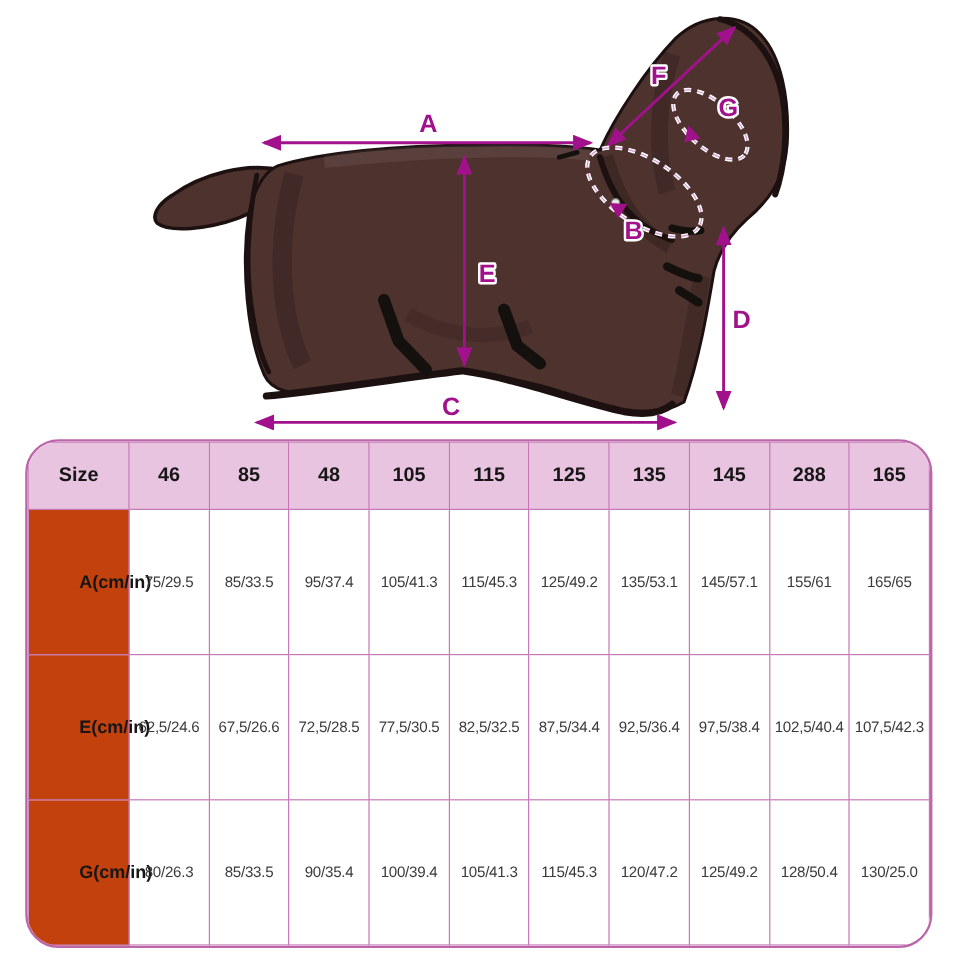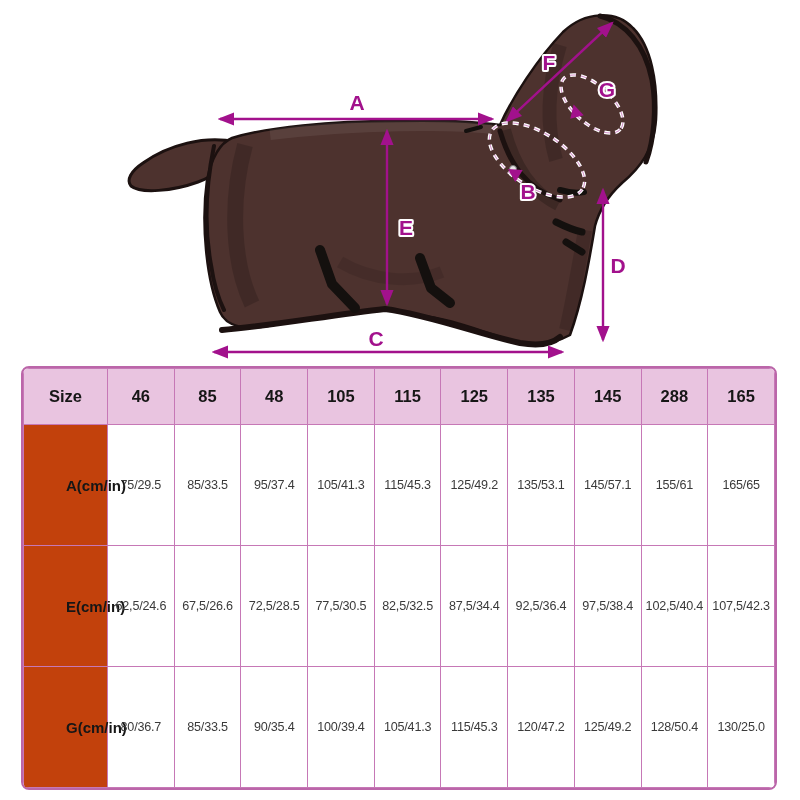--- a/index.html
+++ b/index.html
@@ -26,21 +26,21 @@
     paint-order:stroke;stroke:#ffffff;stroke-width:4px;stroke-linejoin:round;
   }
   .girth{stroke:#ffffff;stroke-width:3.5;fill:none;stroke-dasharray:6 5;}
   .girth-tint{stroke:var(--accent);stroke-width:1;fill:none;stroke-dasharray:6 5;opacity:.45;}
   .ah{fill:var(--accent);}
   .trimline{stroke:var(--trim);fill:none;stroke-linecap:round;}
   .strap{stroke:#14100e;fill:none;stroke-linecap:round;stroke-linejoin:round;}
 
   .table-wrap{
     position:absolute;left:21px;top:366px;width:756px;height:424px;
-    border:2px solid var(--tborder-outer);border-radius:8px;overflow:hidden;
+    border:2px solid var(--tborder-outer);border-radius:28px;overflow:hidden;
     background:#fff;box-sizing:border-box;
   }
   table{width:100%;height:100%;border-collapse:collapse;table-layout:fixed;}
   col.c-size{width:84px;}
   th,td{border:1.6px solid var(--tborder);text-align:center;vertical-align:middle;padding:0;}
   thead th{
     background:var(--headerfill);color:var(--text-dark);
     font-size:16.5px;font-weight:bold;height:55px;
   }
   tbody th.row-label{font-size:15px;font-weight:bold;color:var(--text-dark);background:#c2410c;padding-left:42px;}
@@ -181,21 +181,21 @@
             <td>77,5/30.5</td>
             <td>82,5/32.5</td>
             <td>87,5/34.4</td>
             <td>92,5/36.4</td>
             <td>97,5/38.4</td>
             <td>102,5/40.4</td>
             <td>107,5/42.3</td>
           </tr>
           <tr>
             <th class="row-label">G(cm/in)</th>
-            <td>80/36.7</td>
+            <td>80/26.3</td>
             <td>85/33.5</td>
             <td>90/35.4</td>
             <td>100/39.4</td>
             <td>105/41.3</td>
             <td>115/45.3</td>
             <td>120/47.2</td>
             <td>125/49.2</td>
             <td>128/50.4</td>
             <td>130/25.0</td>
           </tr>

